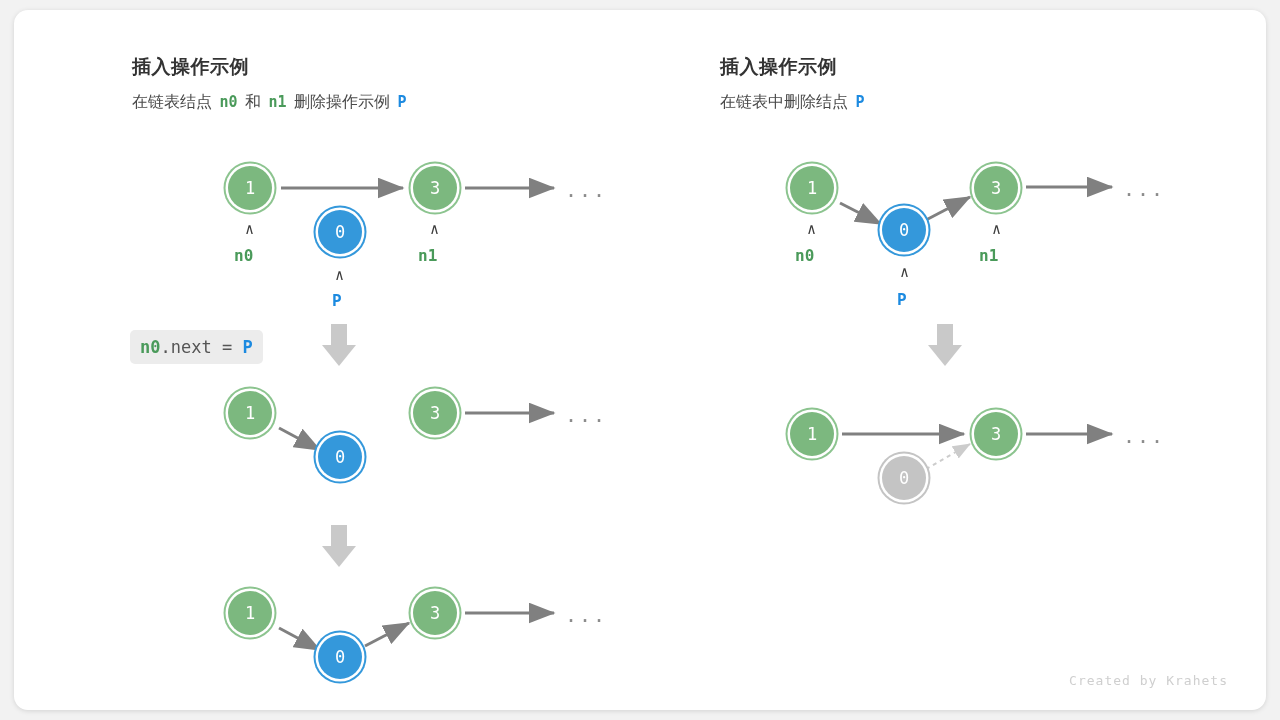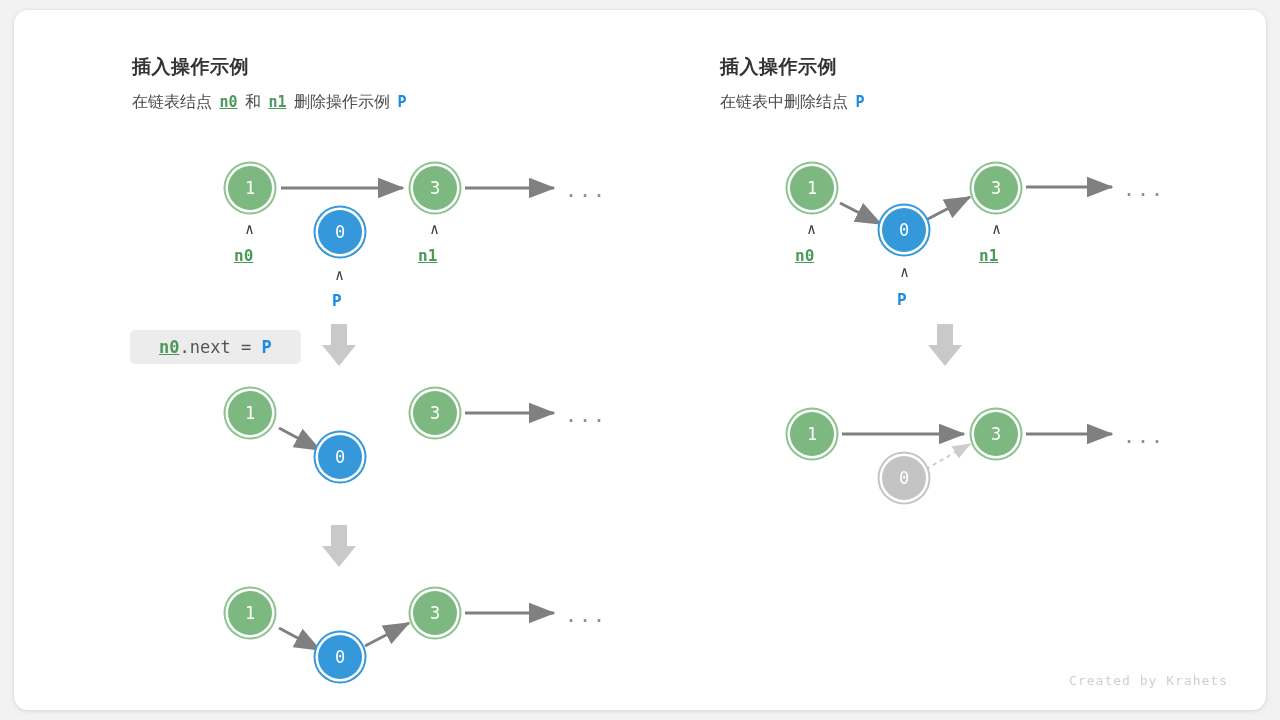--- a/index.html
+++ b/index.html
@@ -25,21 +25,21 @@
     font-size:19px;font-weight:bold;color:#333333;
     letter-spacing:0.5px;
     white-space:nowrap;
   }
   .subtitle{
     position:absolute;
     font-size:16px;color:#4a4a4a;
     white-space:nowrap;
   }
   .mono{font-family:"DejaVu Sans Mono","Liberation Mono",monospace;}
-  .g{color:#4a9a5a;font-weight:bold;text-decoration:underline;}
+  .g{color:#4a9a5a;font-weight:bold;}
   .b{color:#1c8ae0;font-weight:bold;}
   .sub-mono{font-size:15px;font-weight:bold;padding:0 3px;}
 
   
   .node{
     position:absolute;width:44px;height:44px;border-radius:50%;
     display:flex;align-items:center;justify-content:center;
     color:#ffffff;font-size:17px;
     font-family:"DejaVu Sans Mono","Liberation Mono",monospace;
     box-sizing:border-box;
@@ -59,21 +59,21 @@
     font-family:"DejaVu Sans Mono","Liberation Mono",monospace;
     line-height:1;white-space:nowrap;
   }
   .plabel.g{color:#4a9a5a;}
   .plabel.b{color:#1c8ae0;}
 
   
   .codebox{
     position:absolute;
     background:#ececec;border-radius:5px;
-    padding:7px 29px;
+    padding:7px 10px;
     font-size:17px;
     font-family:"DejaVu Sans Mono","Liberation Mono",monospace;
     color:#555555;white-space:nowrap;line-height:1.2;
   }
   .codebox .g{color:#4a9a5a;font-weight:bold;}
   .codebox .b{color:#1c8ae0;font-weight:bold;}
 
   
   .downarrow{position:absolute;width:34px;height:42px;}
   .downarrow .shaft{

